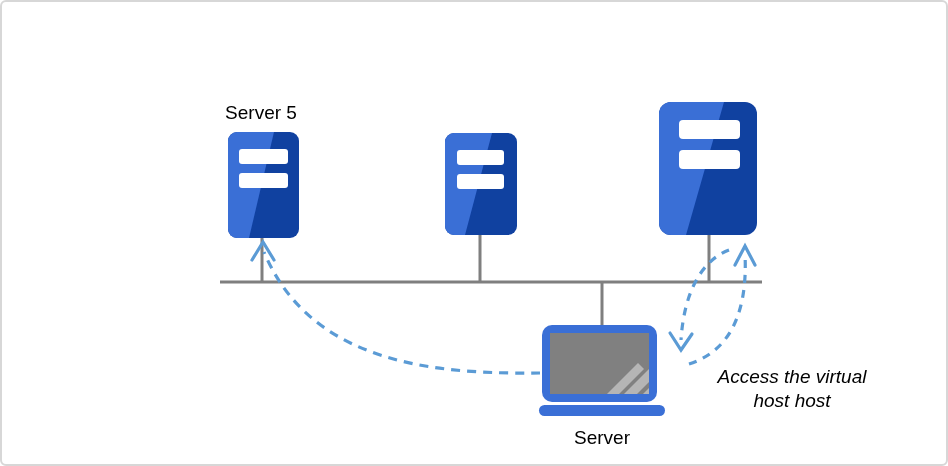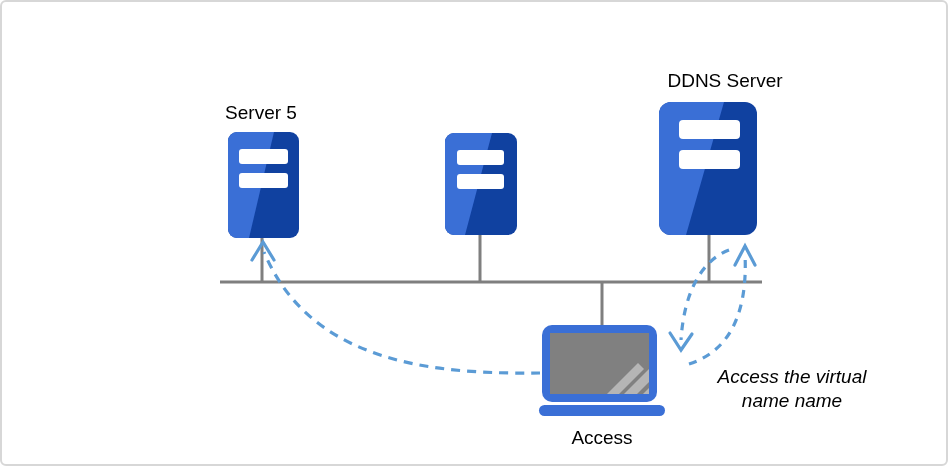--- a/index.html
+++ b/index.html
@@ -87,21 +87,20 @@
         </defs>
       <g clip-path="url(#c2)">
         <rect x="0" y="0" width="72" height="102" fill="var(--server-dark)"></rect>
         <polygon points="0,0 47,0 20,102 0,102" fill="var(--server-light)"></polygon>
         <rect x="12" y="17" width="47" height="15" rx="3" fill="#fff"></rect>
         <rect x="12" y="41" width="47" height="15" rx="3" fill="#fff"></rect>
       </g>
     </svg>
   </div>
 
-  <div class="node-label" style="left:643px; top:67px; width:160px;">DDNS Server</div>
   <div class="node-icon" style="left:657px; top:100px;">
     <svg width="98" height="133" viewBox="0 0 98 133" xmlns="http://www.w3.org/2000/svg">
       <defs>
           <clipPath id="c3">
             <rect x="0" y="0" width="98" height="133" rx="12"></rect>
           </clipPath>
         </defs>
       <g clip-path="url(#c3)">
         <rect x="0" y="0" width="98" height="133" fill="var(--server-dark)"></rect>
         <polygon points="0,0 65,0 27,133 0,133" fill="var(--server-light)"></polygon>
@@ -114,20 +113,20 @@
   <div class="laptop-body">
     <div class="laptop-screen">
       <svg width="99" height="61" viewBox="0 0 99 61" xmlns="http://www.w3.org/2000/svg">
         <polygon points="57,61 88,30 94,36 69,61" fill="var(--stripe-gray)"></polygon>
         <polygon points="74,61 99,36 99,49 87,61" fill="var(--stripe-gray)"></polygon>
         <polygon points="93,61 99,55 99,61" fill="var(--stripe-gray)"></polygon>
       </svg>
     </div>
   </div>
   <div class="laptop-base"></div>
-  <div class="node-label" style="left:540px; top:424px; width:120px;">Access</div>
+  <div class="node-label" style="left:540px; top:424px; width:120px;">Server</div>
 
   <div class="note" style="left:698px; top:363px; width:184px;font-style:italic;">
     <div>Access the virtual</div>
-    <div>name name</div>
+    <div>host host</div>
   </div>
 
 </div>
 
 </body></html>

